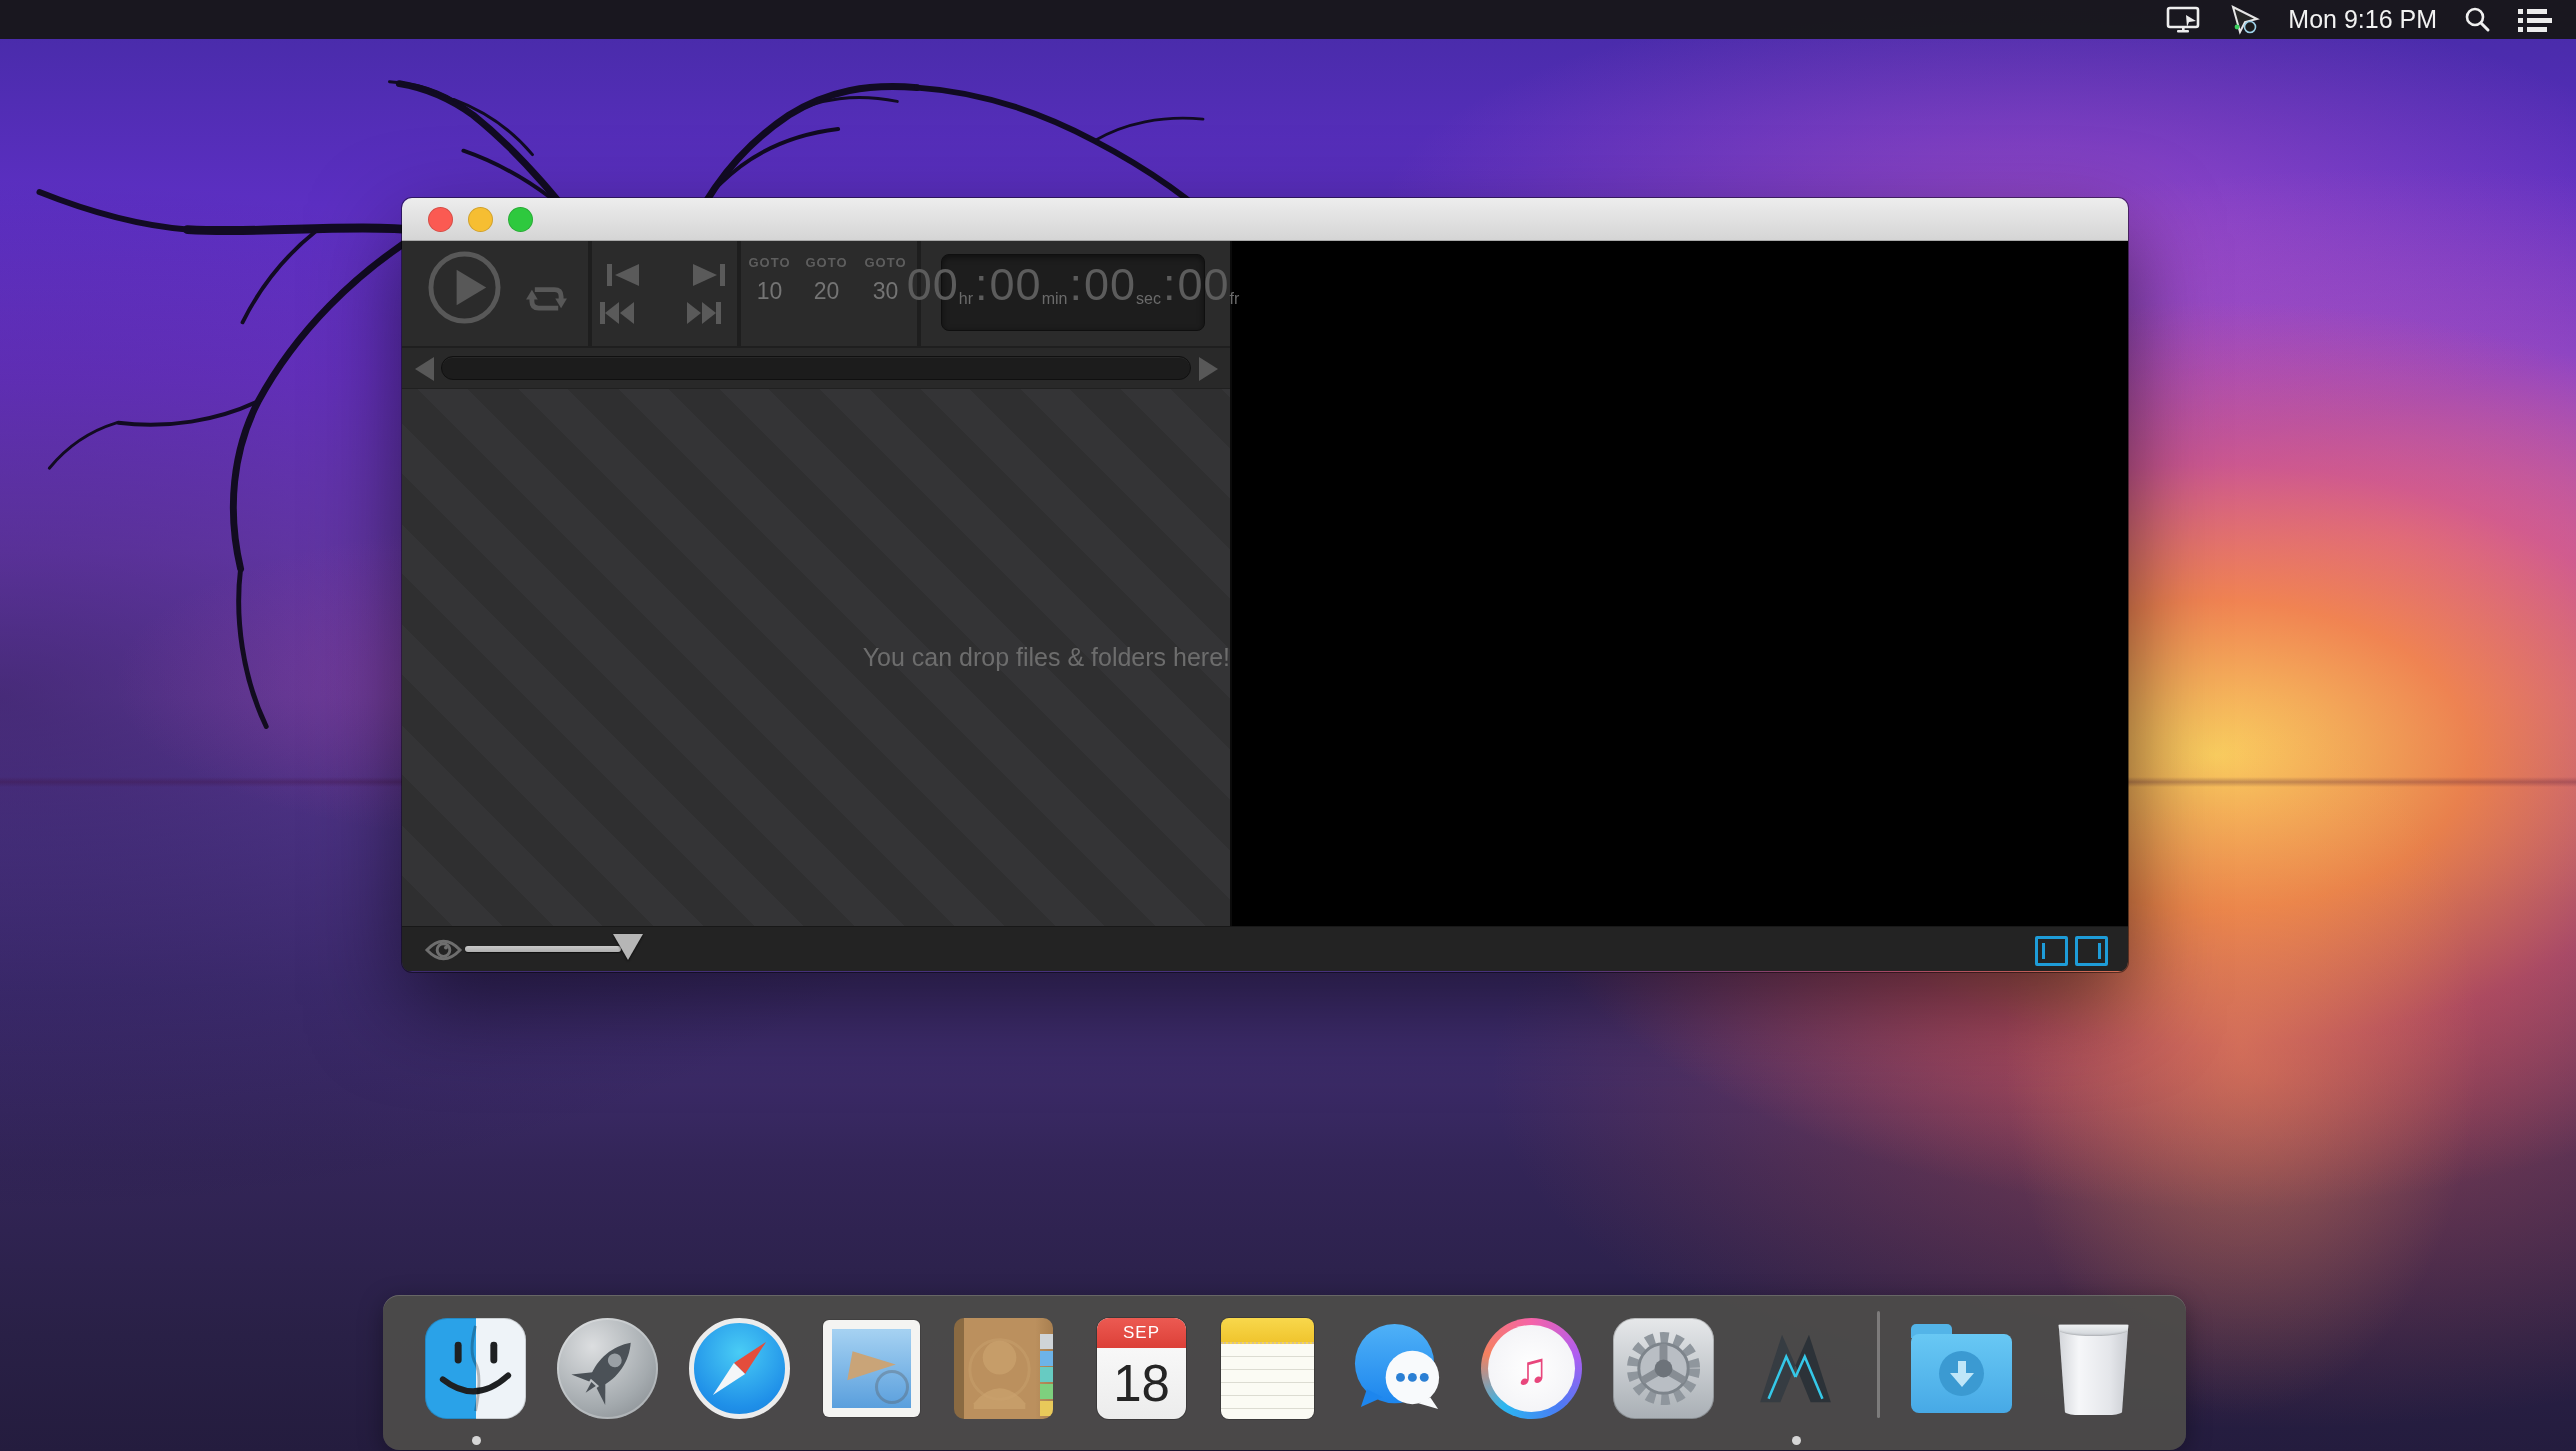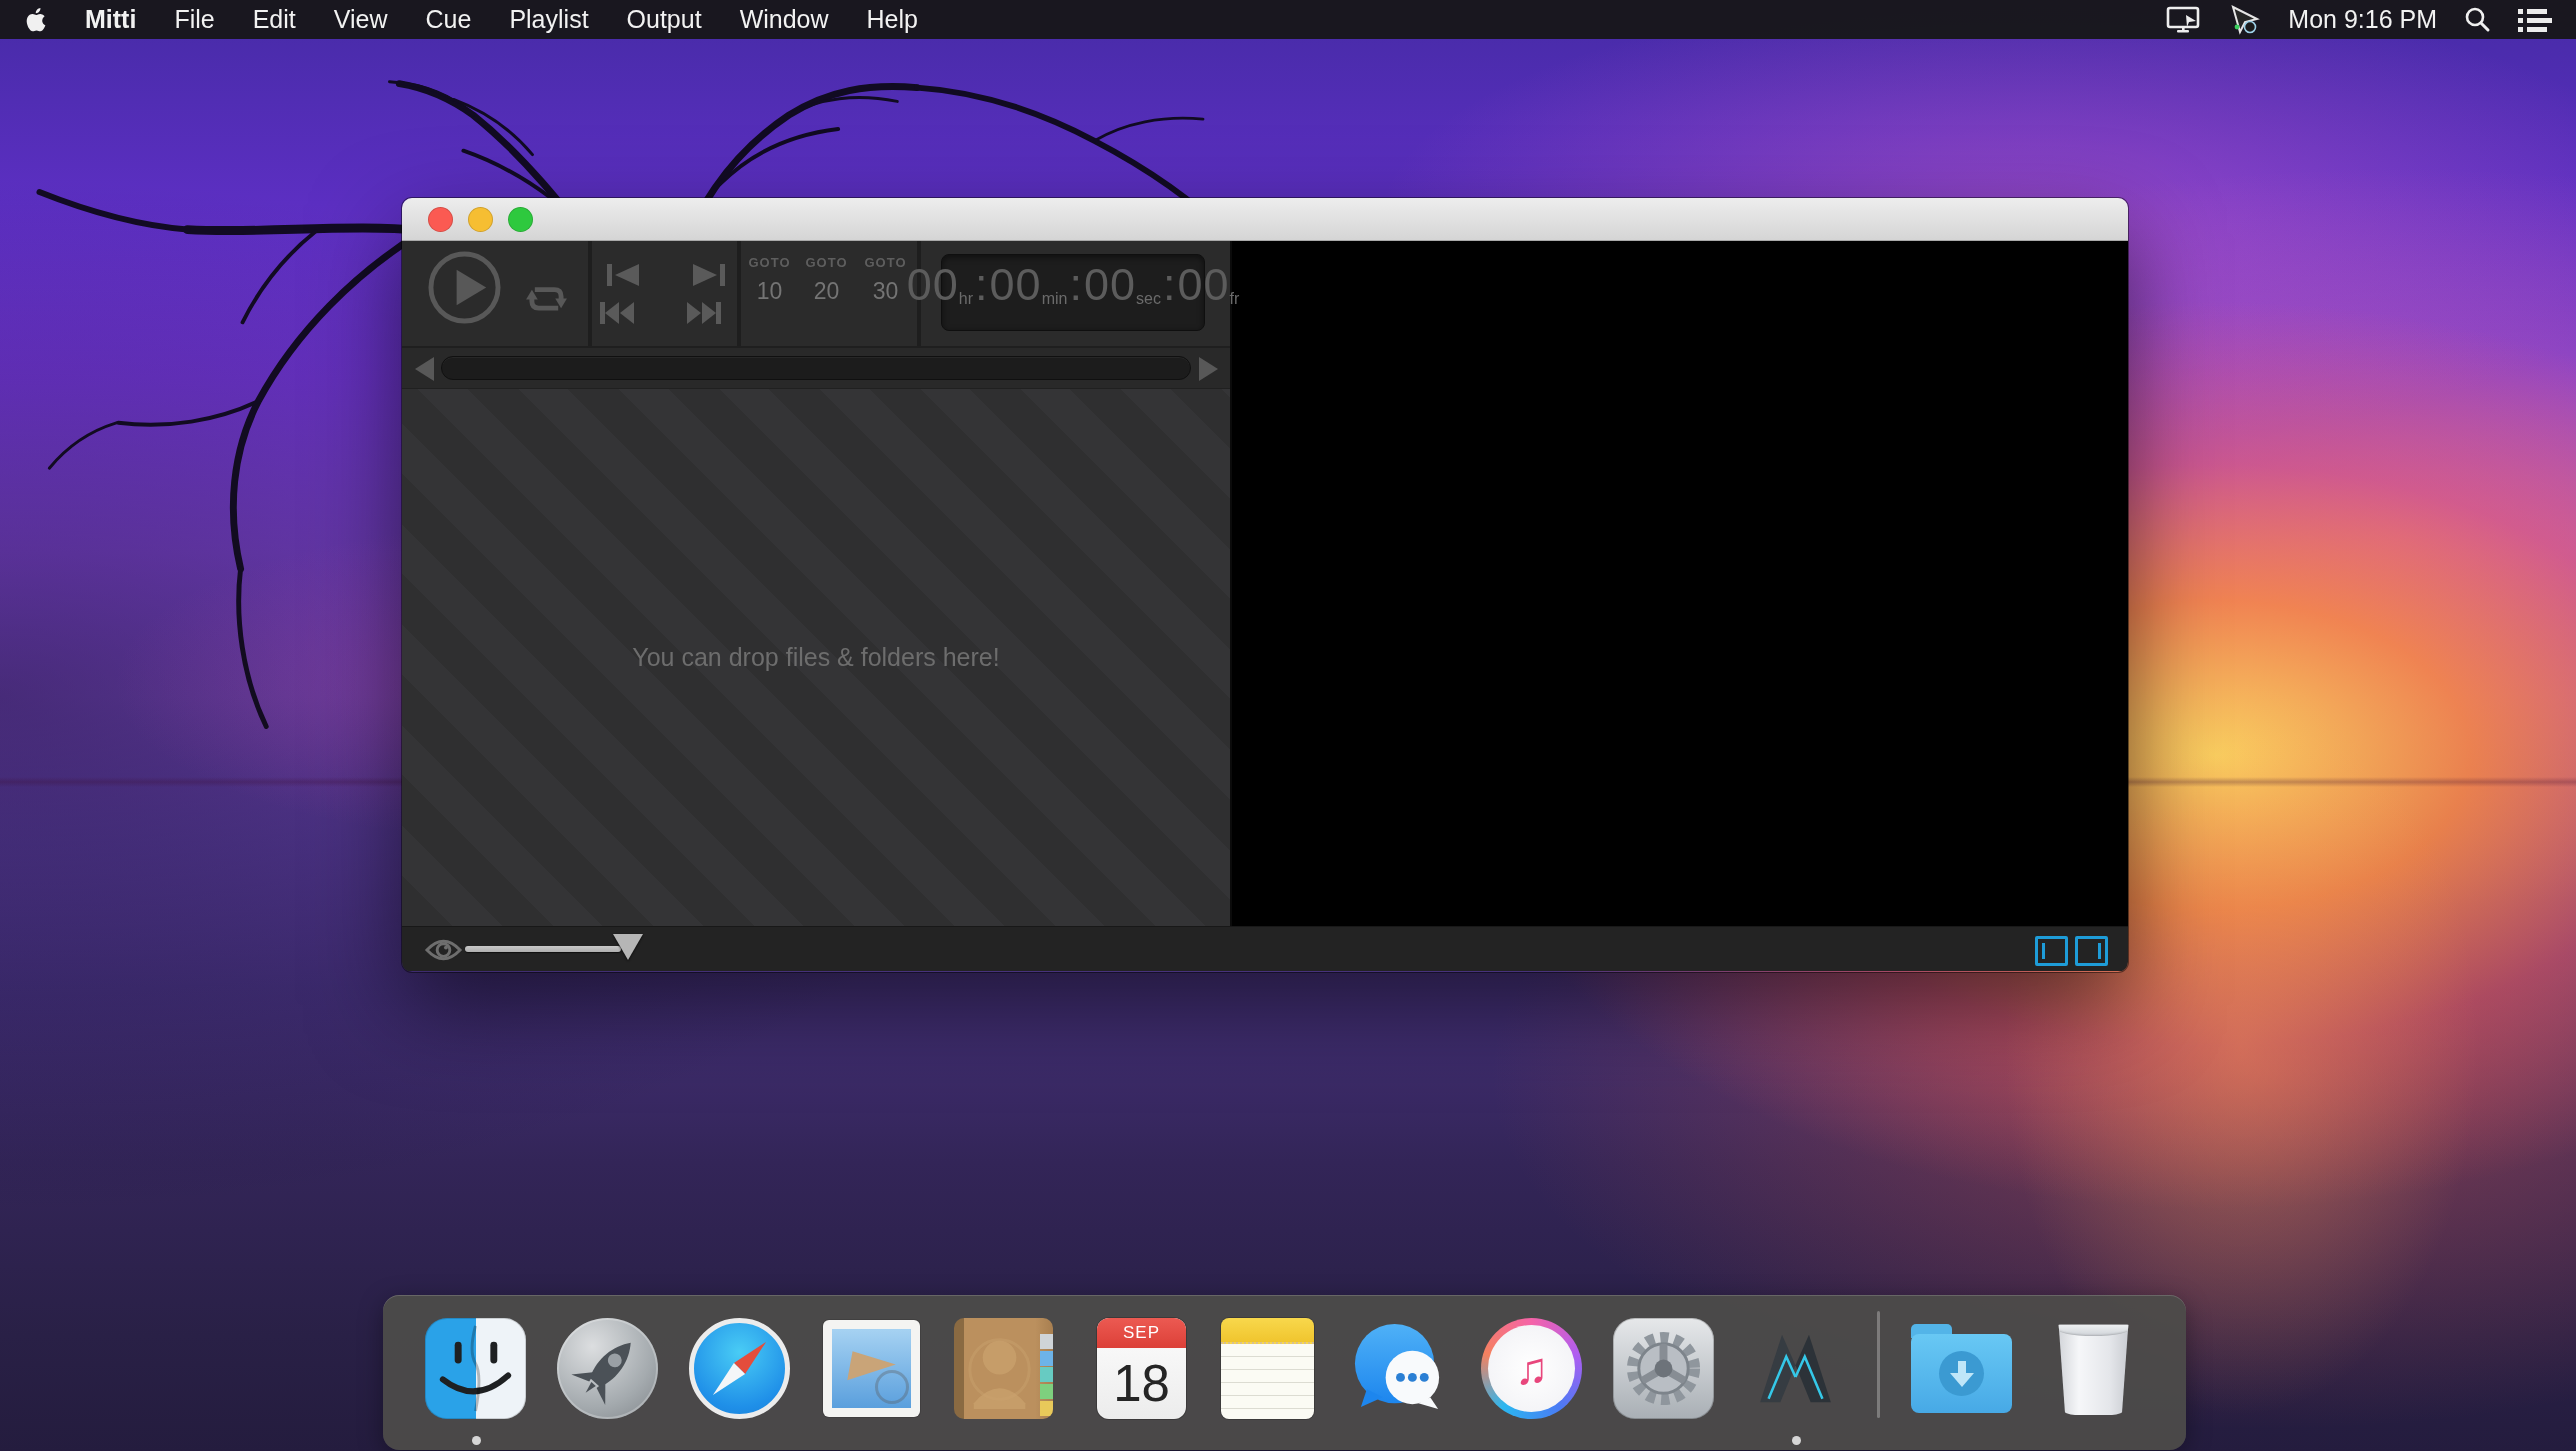--- a/index.html
+++ b/index.html
@@ -72,21 +72,21 @@
   .scrollrow{position:relative;height:41px;background:#292929;border-bottom:1px solid #202020;}
   .sc-arrow{position:absolute;top:9px;width:0;height:0;border-top:12px solid transparent;
     border-bottom:12px solid transparent;}
   .sc-arrow.left{left:13px;border-right:19px solid #585858;}
   .sc-arrow.right{right:12px;border-left:19px solid #585858;}
   .sc-track{position:absolute;left:39px;right:39px;top:8px;height:24px;background:#1c1c1c;
     border:1px solid #101010;border-radius:12px;box-shadow:inset 0 1px 0 rgba(255,255,255,.05);}
 
   .droparea{flex:1;position:relative;
     background:repeating-linear-gradient(45deg,#2f2f30 0 36px,#343436 36px 71px);
-    display:flex;align-items:center;justify-content:center;}
+    display:flex;align-items:center;justify-content:flex-end;}
   .dropmsg{font-size:25px;color:#6d6d6d;}
 
   .bottombar{position:relative;height:45px;background:#232323;border-top:1px solid #181818;}
   .eye{position:absolute;left:22px;top:10px;}
   .slider-track{position:absolute;left:63px;top:19px;width:156px;height:6px;border-radius:3px;
     background:linear-gradient(#c9c9c9,#aeaeae);box-shadow:0 1px 1px rgba(0,0,0,.6);}
   .slider-handle{position:absolute;left:211px;top:7px;width:0;height:0;
     border-left:15px solid transparent;border-right:15px solid transparent;border-top:26px solid #b6b6b6;
     filter:drop-shadow(0 1px 1px rgba(0,0,0,.7));}
   .toggle{position:absolute;top:9px;width:33px;height:30px;border:3px solid #1e9cd8;border-radius:2px;}
@@ -175,37 +175,20 @@
       <path d="M1110 106 C1140 88 1180 80 1220 84" stroke-width="3"></path>
       <path d="M540 120 C520 96 492 76 460 64" stroke-width="3"></path>
       <path d="M320 198 C290 222 264 254 246 290" stroke-width="4"></path>
       <path d="M118 392 C92 400 68 416 50 438" stroke-width="3"></path>
       <path d="M730 150 C760 120 800 100 850 94" stroke-width="4"></path>
       <path d="M600 200 C560 160 516 132 470 116" stroke-width="4"></path>
     </g>
   </svg>
 
   <div class="menubar">
-    <div class="mb-left">
-      <div class="mb-apple">
-        <svg width="22" height="26" viewBox="0 0 18 22" fill="#f0f0f0">
-          <path d="M15.1 11.6c0-2.4 2-3.6 2.1-3.7-1.1-1.7-2.9-1.9-3.5-2-1.5-.2-2.9.9-3.7.9-.8 0-1.9-.9-3.2-.8-1.6 0-3.1 1-4 2.4-1.7 3-.4 7.4 1.2 9.8.8 1.2 1.8 2.5 3.1 2.4 1.2-.1 1.7-.8 3.2-.8 1.5 0 1.9.8 3.2.8 1.3 0 2.2-1.2 3-2.4.9-1.4 1.3-2.7 1.3-2.8-.1 0-2.6-1-2.7-3.8z"></path>
-          <path d="M12.6 3.9c.7-.8 1.1-2 1-3.1-1 0-2.2.7-2.9 1.5-.6.7-1.2 1.9-1 3 1.1.1 2.2-.6 2.9-1.4z"></path>
-        </svg>
-      </div>
-      <div class="mb-item app">Mitti</div>
-      <div class="mb-item">File</div>
-      <div class="mb-item">Edit</div>
-      <div class="mb-item">View</div>
-      <div class="mb-item">Cue</div>
-      <div class="mb-item">Playlist</div>
-      <div class="mb-item">Output</div>
-      <div class="mb-item">Window</div>
-      <div class="mb-item">Help</div>
-    </div>
     <div class="mb-right">
       <div class="mb-icon">
         <svg width="36" height="28" viewBox="0 0 36 28">
           <rect x="2" y="2" width="30" height="19" rx="2" fill="none" stroke="#eeeeee" stroke-width="2.6"></rect>
           <rect x="11" y="24" width="12" height="2.6" rx="1" fill="#eeeeee"></rect>
           <rect x="16" y="21" width="2.6" height="4" fill="#eeeeee"></rect>
           <polygon points="20,9 30,15 23,16 21,21" fill="#eeeeee"></polygon>
         </svg>
       </div>
       <div class="mb-icon">

